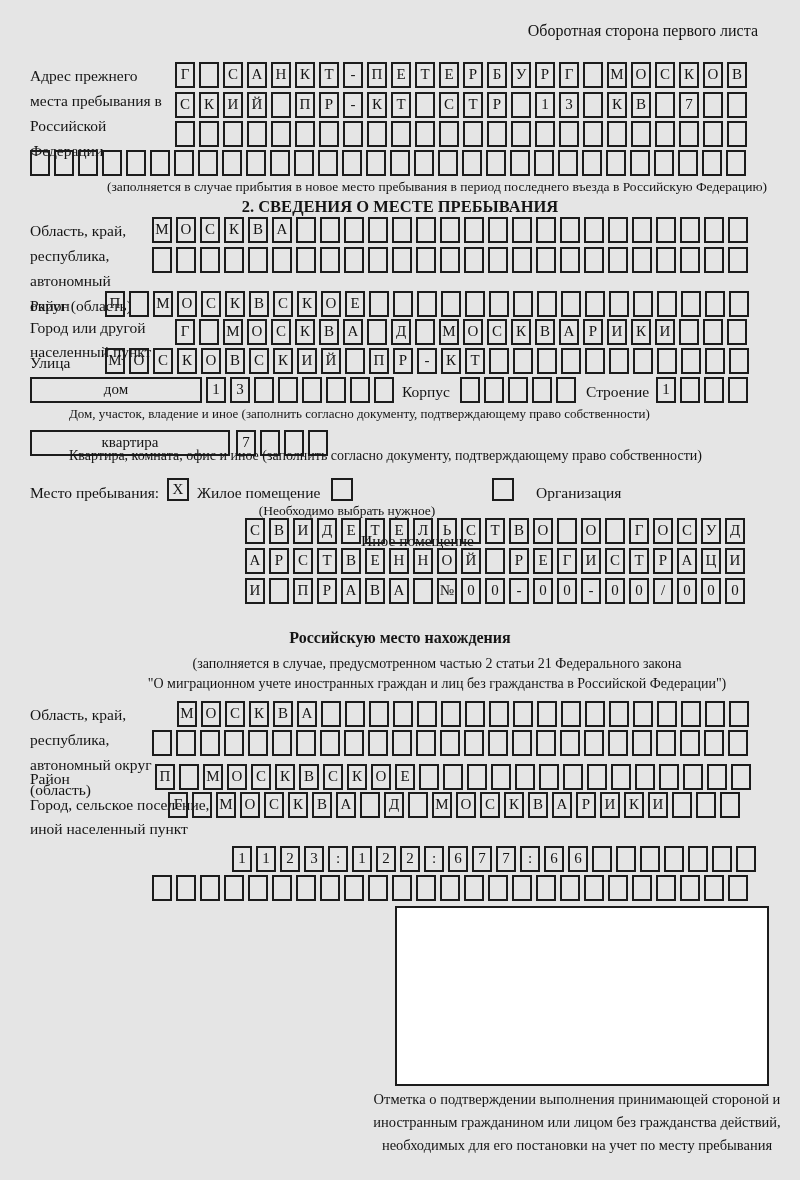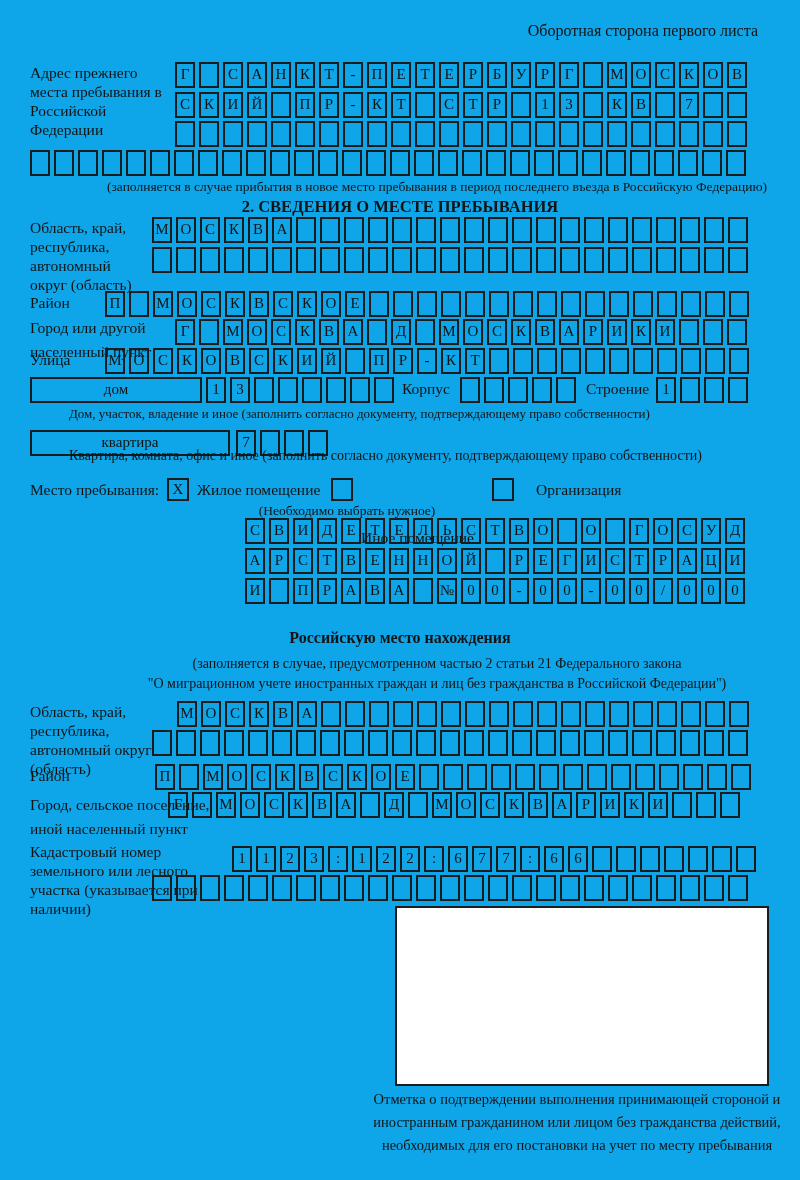--- a/index.html
+++ b/index.html
@@ -1,23 +1,23 @@
 <!DOCTYPE html>
 <html><head>
 <meta charset="utf-8">
 <style>
   html,body{margin:0;padding:0;background:#fff;}
-  .page{position:relative;width:800px;height:1180px;background:#0ea5e9;overflow:hidden;
+  .page{position:relative;width:800px;height:1180px;background:#e5e5e5;overflow:hidden;
         font-family:"Liberation Serif",serif;color:#141414;}
   .abs{position:absolute;}
   .cellrow{position:absolute;white-space:nowrap;height:27px;}
   .cell{display:inline-block;box-sizing:border-box;width:20px;height:26px;border:2px solid #1c1c1c;
         margin-right:4px;text-align:center;font-size:15px;line-height:21px;vertical-align:top;
         font-family:"Liberation Serif",serif;}
-  .lbl{position:absolute;font-size:15.5px;line-height:19px;}
+  .lbl{position:absolute;font-size:15.5px;line-height:25px;}
   .smallnote{position:absolute;font-size:13.5px;padding-left:37px;}
   .center{text-align:center;}
   .hdr{position:absolute;left:0;width:800px;text-align:center;font-weight:bold;font-size:16.5px;}
   .boxfield{position:absolute;box-sizing:border-box;border:2px solid #1c1c1c;height:26px;
             text-align:center;font-size:15px;line-height:21px;}
   .checkbox{position:absolute;box-sizing:border-box;width:22px;height:23px;border:2px solid #1c1c1c;
             text-align:center;font-size:15px;line-height:18px;}
   .bigbox{position:absolute;border:2px solid #1c1c1c;background:#fff;}
 </style>
 </head>
@@ -81,20 +81,19 @@
   <div class="lbl" style="left:30px;top:702px;width:158px;">Область, край, республика, автономный округ (область)</div>
   <div class="cellrow" style="left:177px;top:701px"><span class="cell">М</span><span class="cell">О</span><span class="cell">С</span><span class="cell">К</span><span class="cell">В</span><span class="cell">А</span><span class="cell"></span><span class="cell"></span><span class="cell"></span><span class="cell"></span><span class="cell"></span><span class="cell"></span><span class="cell"></span><span class="cell"></span><span class="cell"></span><span class="cell"></span><span class="cell"></span><span class="cell"></span><span class="cell"></span><span class="cell"></span><span class="cell"></span><span class="cell"></span><span class="cell"></span><span class="cell"></span></div>
   <div class="cellrow" style="left:152px;top:730px"><span class="cell"></span><span class="cell"></span><span class="cell"></span><span class="cell"></span><span class="cell"></span><span class="cell"></span><span class="cell"></span><span class="cell"></span><span class="cell"></span><span class="cell"></span><span class="cell"></span><span class="cell"></span><span class="cell"></span><span class="cell"></span><span class="cell"></span><span class="cell"></span><span class="cell"></span><span class="cell"></span><span class="cell"></span><span class="cell"></span><span class="cell"></span><span class="cell"></span><span class="cell"></span><span class="cell"></span><span class="cell"></span></div>
 
   <div class="lbl" style="left:30px;top:766px;">Район</div>
   <div class="cellrow" style="left:155px;top:764px"><span class="cell">П</span><span class="cell"></span><span class="cell">М</span><span class="cell">О</span><span class="cell">С</span><span class="cell">К</span><span class="cell">В</span><span class="cell">С</span><span class="cell">К</span><span class="cell">О</span><span class="cell">Е</span><span class="cell"></span><span class="cell"></span><span class="cell"></span><span class="cell"></span><span class="cell"></span><span class="cell"></span><span class="cell"></span><span class="cell"></span><span class="cell"></span><span class="cell"></span><span class="cell"></span><span class="cell"></span><span class="cell"></span><span class="cell"></span></div>
 
   <div class="lbl" style="left:30px;top:793px;width:208px;line-height:24px;">Город, сельское поселение, иной населенный пункт</div>
   <div class="cellrow" style="left:168px;top:792px"><span class="cell">Г</span><span class="cell"></span><span class="cell">М</span><span class="cell">О</span><span class="cell">С</span><span class="cell">К</span><span class="cell">В</span><span class="cell">А</span><span class="cell"></span><span class="cell">Д</span><span class="cell"></span><span class="cell">М</span><span class="cell">О</span><span class="cell">С</span><span class="cell">К</span><span class="cell">В</span><span class="cell">А</span><span class="cell">Р</span><span class="cell">И</span><span class="cell">К</span><span class="cell">И</span><span class="cell"></span><span class="cell"></span><span class="cell"></span></div>
 
-  <div class="lbl" style="left:30px;top:842px;width:190px;">Кадастровый номер земельного или лесного участка (указывается при наличии)</div>
   <div class="cellrow" style="left:232px;top:846px"><span class="cell">1</span><span class="cell">1</span><span class="cell">2</span><span class="cell">3</span><span class="cell">:</span><span class="cell">1</span><span class="cell">2</span><span class="cell">2</span><span class="cell">:</span><span class="cell">6</span><span class="cell">7</span><span class="cell">7</span><span class="cell">:</span><span class="cell">6</span><span class="cell">6</span><span class="cell"></span><span class="cell"></span><span class="cell"></span><span class="cell"></span><span class="cell"></span><span class="cell"></span><span class="cell"></span></div>
   <div class="cellrow" style="left:152px;top:875px"><span class="cell"></span><span class="cell"></span><span class="cell"></span><span class="cell"></span><span class="cell"></span><span class="cell"></span><span class="cell"></span><span class="cell"></span><span class="cell"></span><span class="cell"></span><span class="cell"></span><span class="cell"></span><span class="cell"></span><span class="cell"></span><span class="cell"></span><span class="cell"></span><span class="cell"></span><span class="cell"></span><span class="cell"></span><span class="cell"></span><span class="cell"></span><span class="cell"></span><span class="cell"></span><span class="cell"></span><span class="cell"></span></div>
 
   <div class="bigbox" style="left:395px;top:906px;width:370px;height:176px;"></div>
   <div class="abs center" style="left:352px;top:1088px;width:450px;font-size:14.5px;line-height:23px;">Отметка о подтверждении выполнения принимающей стороной и иностранным гражданином или лицом без гражданства действий, необходимых для его постановки на учет по месту пребывания</div>
 
 </div>
 
 </body></html>

